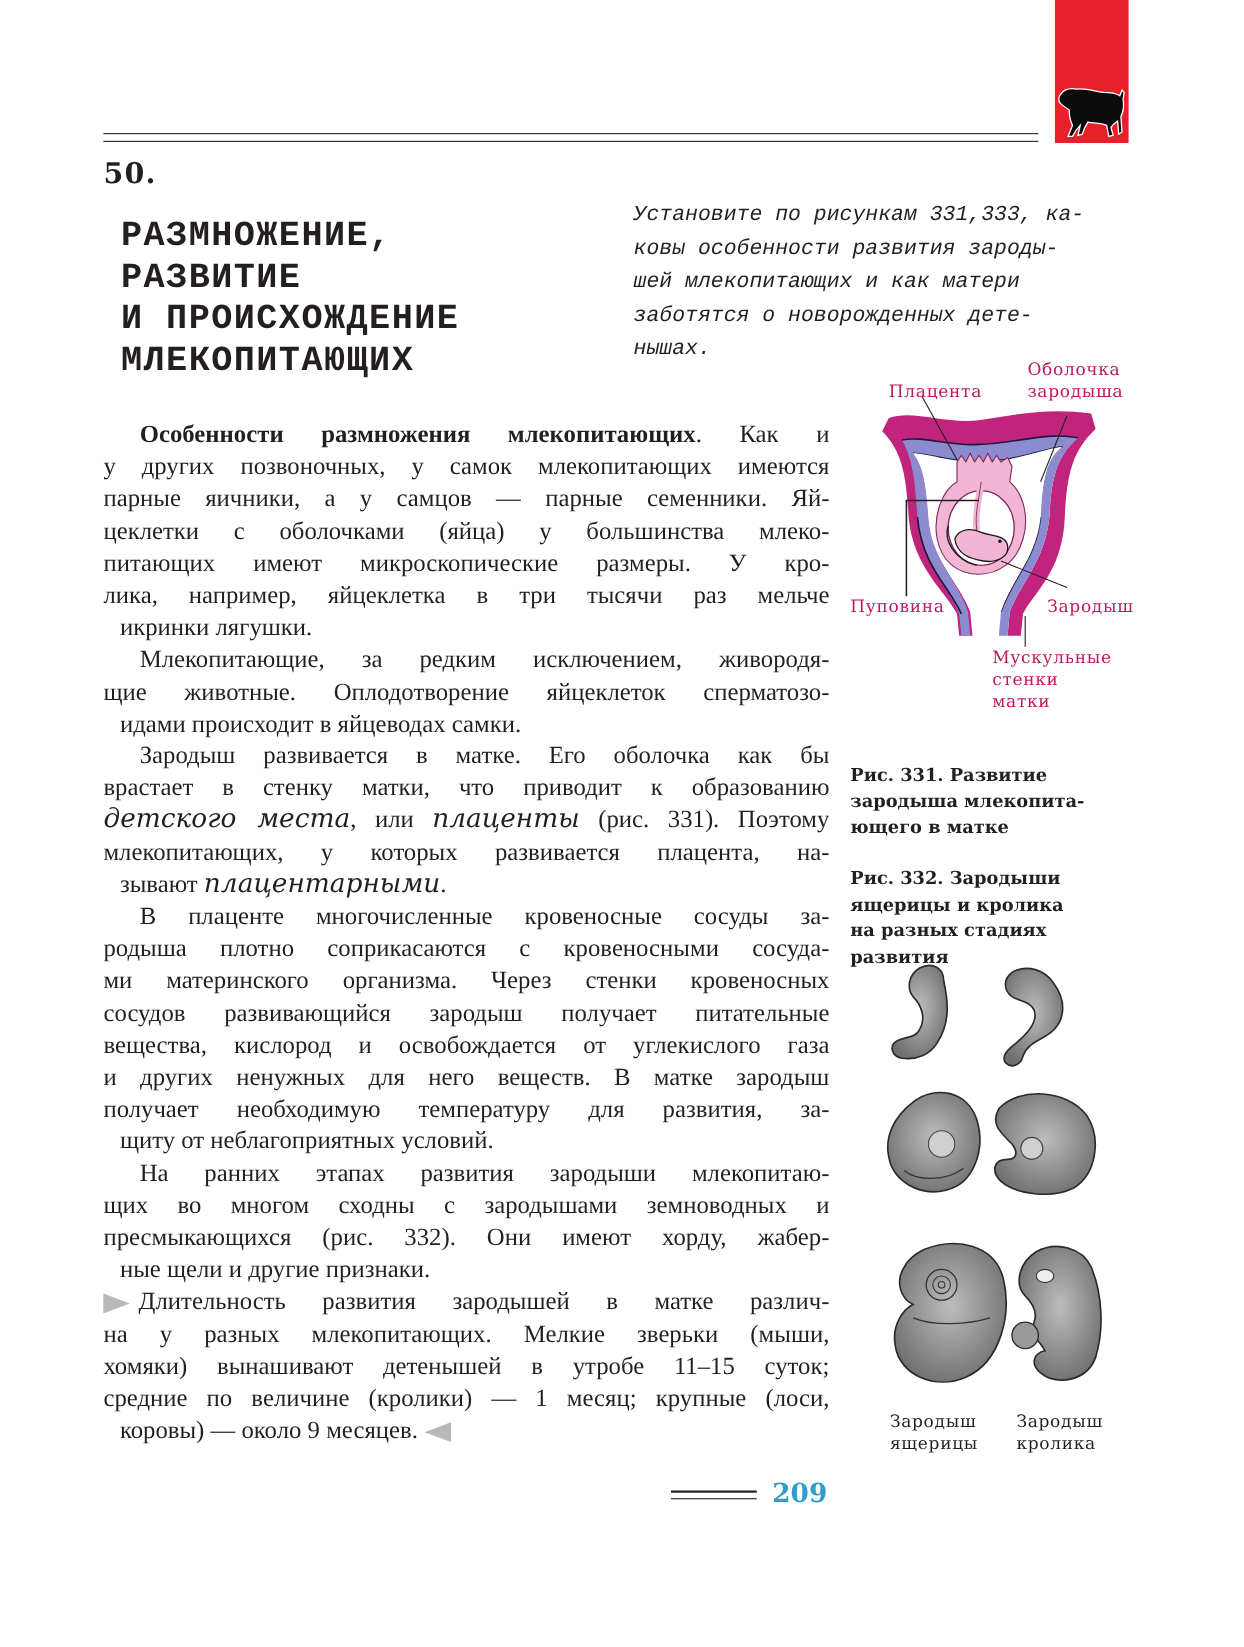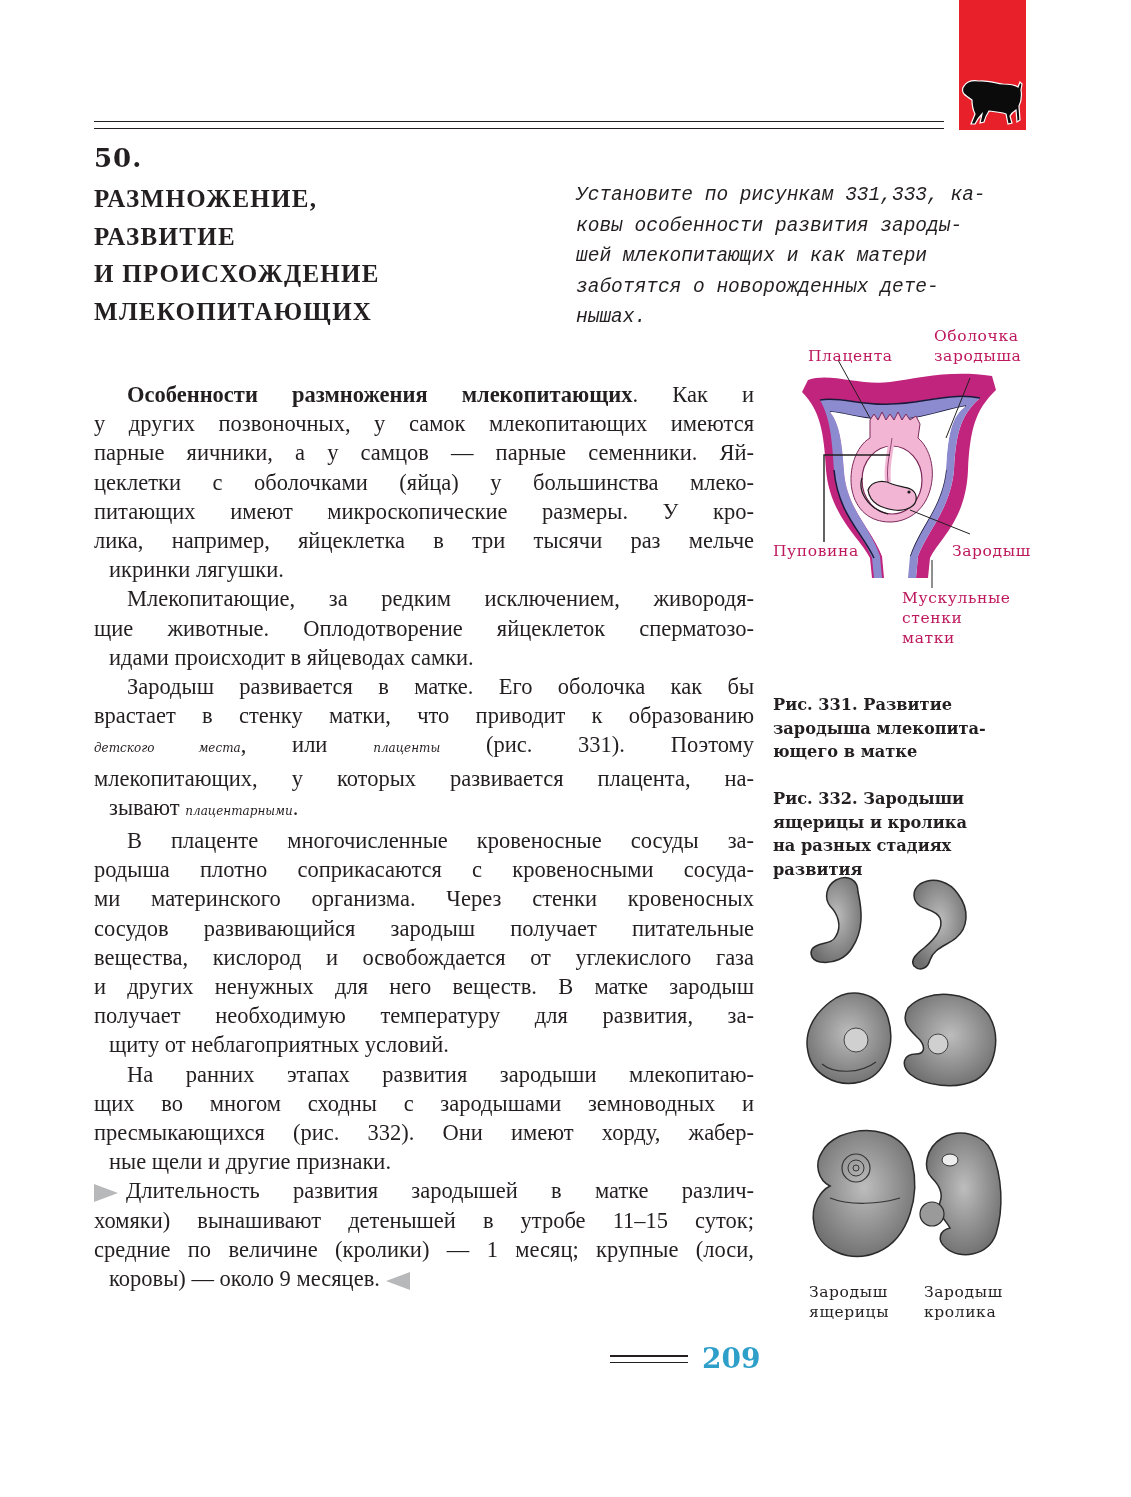--- a/index.html
+++ b/index.html
@@ -11,40 +11,40 @@
     position: absolute; left: 959px; top: 0; width: 67px; height: 130px;
     background: #e8202a;
   }
   .tab-marker svg { position: absolute; left: 2px; top: 78px; }
   .header-rule { position: absolute; left: 94px; width: 850px; height: 1px; background: #231f20; }
   .lesson-number {
     position: absolute; left: 94px; top: 143px;
     font-family: "DejaVu Serif", serif; font-weight: bold; font-size: 26px; letter-spacing: 1px;
   }
   .lesson-title {
-    position: absolute; left: 94px; top: 180px; margin: 0;
-    font-family: Liberation Serif, serif; font-weight: bold; font-size: 25px;
+    position: absolute; left: 94px; top: 180px; margin: 16px;
+    font-family: Liberation Mono, monospace; font-weight: bold; font-size: 32px;
     line-height: 37.5px; letter-spacing: 1.3px;
   }
   .lesson-title span { display: block; white-space: nowrap; }
   .task-question {
     position: absolute; left: 576px; top: 180px; width: 460px;
     font-family: Liberation Mono, monospace; font-style: italic; font-size: 19.5px;
     line-height: 30.5px; color: #231f20;
   }
   .task-question span { display: block; white-space: nowrap; }
   .body-text {
     position: absolute; left: 94px; top: 380px; width: 660px;
     font-family: "Liberation Serif", serif; font-size: 22.5px; line-height: 29.2px;
   }
   .body-text .line { display: block; white-space: nowrap; text-align: justify; text-align-last: justify; }
   .body-text .line.last { text-align-last: left; margin-left: 15px; }
   .body-text .indent { padding-left: 33px; }
   .body-text b { font-weight: bold; }
-  .body-text i { font-family: "DejaVu Serif", serif; font-size: 12px; }
+  .body-text i { font-family: "DejaVu Serif", serif; font-size: 24px; }
   .arrow-r, .arrow-l { display: inline-block; width: 0; height: 0; vertical-align: middle; }
   .arrow-r { border-top: 9px solid transparent; border-bottom: 9px solid transparent; border-left: 24px solid #b7b8ba; margin-right: 8px; margin-left: 0; }
   .arrow-l { border-top: 9px solid transparent; border-bottom: 9px solid transparent; border-right: 24px solid #b7b8ba; margin-left: 6px; }
   .fig331 { position: absolute; left: 770px; top: 320px; width: 290px; height: 330px; }
   .fig-label {
     position: absolute; font-family: "DejaVu Serif", serif; font-size: 15.5px; line-height: 20px;
     color: #be185d; letter-spacing: 0.6px; white-space: nowrap;
   }
   .caption {
     position: absolute; left: 773px; width: 250px;
@@ -54,21 +54,21 @@
   .fig332 { position: absolute; left: 800px; top: 868px; width: 220px; height: 400px; }
   .embryo-label {
     position: absolute; font-family: "DejaVu Serif", serif; font-size: 15.5px; line-height: 20px;
     letter-spacing: 0.6px; text-align: left;
   }
   .embryo-label span { display: block; white-space: nowrap; }
   .footer-rules { position: absolute; left: 610px; top: 1355px; width: 78px; }
   .footer-rules div { height: 1.5px; background: #231f20; margin-bottom: 5px; }
   .page-number {
     position: absolute; left: 702px; top: 1342px;
-    font-family: "DejaVu Serif", serif; font-weight: bold; font-size: 28px; color: #2e9fc9;
+    font-family: "DejaVu Serif", serif; font-weight: bold; font-size: 24px; color: #2e9fc9;
   }
 </style>
 </head>
 <body>
 
 <div class="tab-marker">
   <svg width="64" height="50" viewBox="0 0 64 50">
     <path d="M3 8 C6 3 12 2 18 3 C26 2 34 5 42 6 C48 6 54 7 57 9 L59 4 L61 6 L60 12 C61 18 60 24 58 28 L59 42 L56 44 L55 32 C52 34 50 36 49 38 L51 45 L47 46 L45 36 C40 34 34 34 28 33 C26 36 24 40 23 44 L19 45 L21 36 C19 38 16 42 14 46 L10 46 L14 36 C12 32 11 27 11 22 C8 20 5 18 3 16 C1 14 1 10 3 8 Z" fill="#0b0b0b" stroke="#fff" stroke-width="1.2"></path>
   </svg>
 </div>
@@ -120,20 +120,21 @@
   <span class="line">и других ненужных для него веществ. В матке зародыш</span>
   <span class="line">получает необходимую температуру для развития, за-</span>
   <span class="line last">щиту от неблагоприятных условий.</span>
 
   <span class="line indent">На ранних этапах развития зародыши млекопитаю-</span>
   <span class="line">щих во многом сходны с зародышами земноводных и</span>
   <span class="line">пресмыкающихся (рис. 332). Они имеют хорду, жабер-</span>
   <span class="line last">ные щели и другие признаки.</span>
 
   <span class="line"><span class="arrow-r"></span><span>Длительность развития зародышей в матке различ-</span></span>
+  <span class="line">на у разных млекопитающих. Мелкие зверьки (мыши,</span>
   <span class="line">хомяки) вынашивают детенышей в утробе 11–15 суток;</span>
   <span class="line">средние по величине (кролики) — 1 месяц; крупные (лоси,</span>
   <span class="line last"><span>коровы) — около 9 месяцев.</span><span class="arrow-l"></span></span>
 </div>
 
 <div class="fig331">
   <svg width="290" height="330" viewBox="0 0 290 330" style="position:absolute;left:0;top:0;">
 
     <path d="M38 60 C60 52 90 66 120 62 C150 58 180 50 222 56 L226 70 C205 90 200 110 198 150 C196 200 170 218 160 238 L158 258 L146 258 L148 236 C158 210 180 190 184 150 C186 110 192 94 210 78 C180 72 150 84 120 84 C92 86 70 76 50 80 C70 96 72 120 74 150 C78 192 104 212 112 236 L114 258 L102 258 L100 238 C90 218 60 196 56 150 C54 112 50 90 32 72 Z" fill="#c0247d"></path>
 

